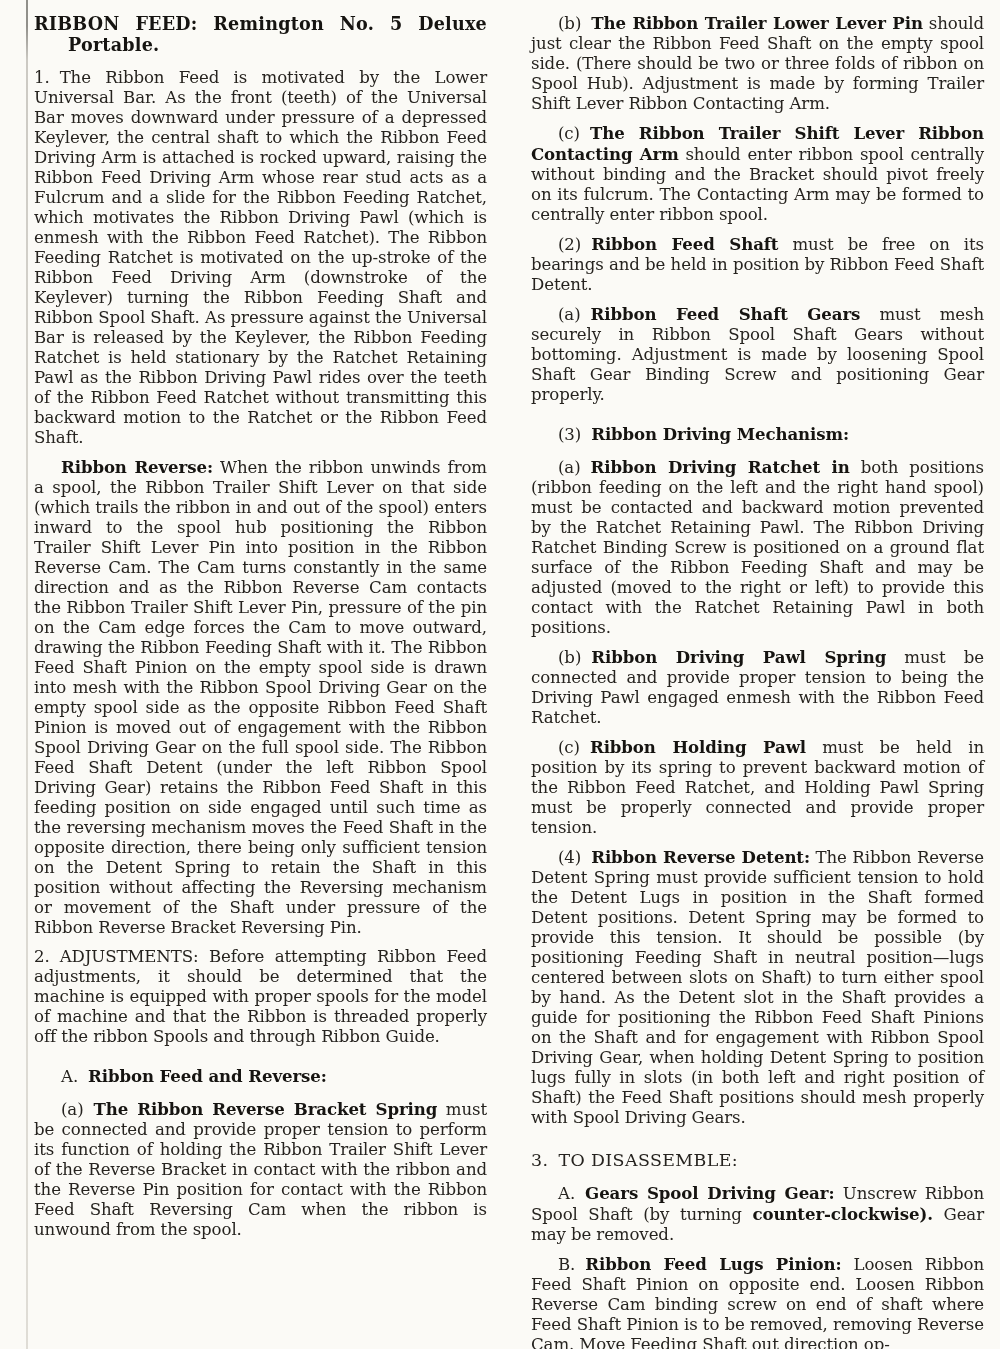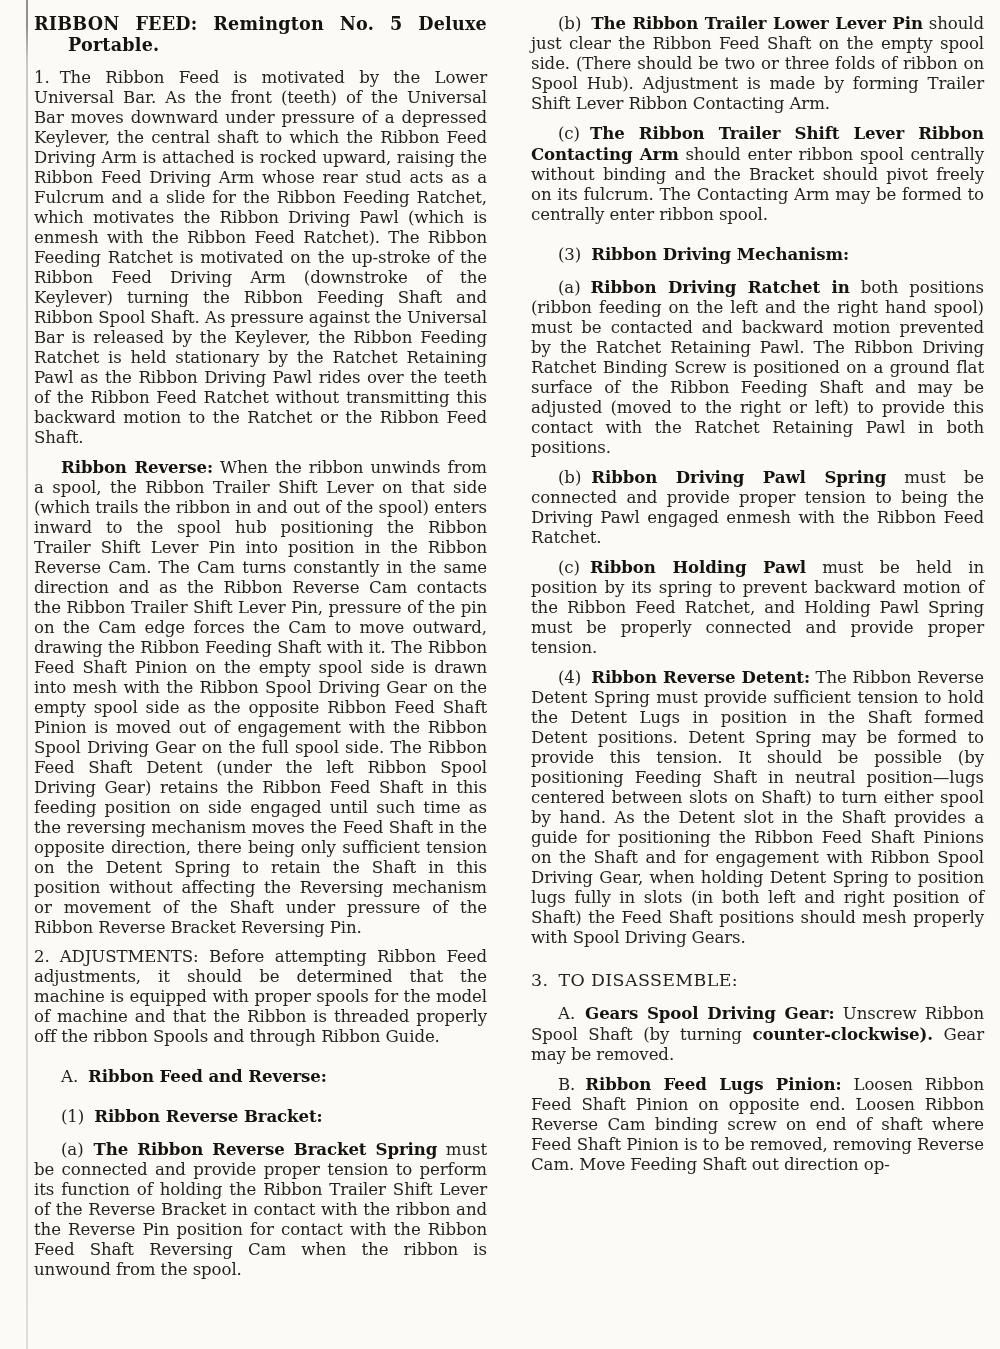--- a/index.html
+++ b/index.html
@@ -55,26 +55,27 @@
 
 <div class="scan-edge"></div>
 
 <main class="page">
   <div class="col">
       <p class="block title"><span class="seg-bold">RIBBON FEED: Remington No. 5 Deluxe Portable.</span></p>
       <p class="block"><span class="seg-prefix">1.</span><span>The Ribbon Feed is motivated by the Lower Universal Bar. As the front (teeth) of the Universal Bar moves downward under pressure of a depressed Keylever, the central shaft to which the Ribbon Feed Driving Arm is attached is rocked upward, raising the Ribbon Feed Driving Arm whose rear stud acts as a Fulcrum and a slide for the Ribbon Feeding Ratchet, which motivates the Ribbon Driving Pawl (which is enmesh with the Ribbon Feed Ratchet). The Ribbon Feeding Ratchet is motivated on the up-stroke of the Ribbon Feed Driving Arm (downstroke of the Keylever) turning the Ribbon Feeding Shaft and Ribbon Spool Shaft. As pressure against the Universal Bar is released by the Keylever, the Ribbon Feeding Ratchet is held stationary by the Ratchet Retaining Pawl as the Ribbon Driving Pawl rides over the teeth of the Ribbon Feed Ratchet without transmitting this backward motion to the Ratchet or the Ribbon Feed Shaft.</span></p>
       <p class="block indent"><span class="seg-bold">Ribbon Reverse:</span><span> When the ribbon unwinds from a spool, the Ribbon Trailer Shift Lever on that side (which trails the ribbon in and out of the spool) enters inward to the spool hub positioning the Ribbon Trailer Shift Lever Pin into position in the Ribbon Reverse Cam. The Cam turns constantly in the same direction and as the Ribbon Reverse Cam contacts the Ribbon Trailer Shift Lever Pin, pressure of the pin on the Cam edge forces the Cam to move outward, drawing the Ribbon Feeding Shaft with it. The Ribbon Feed Shaft Pinion on the empty spool side is drawn into mesh with the Ribbon Spool Driving Gear on the empty spool side as the opposite Ribbon Feed Shaft Pinion is moved out of engagement with the Ribbon Spool Driving Gear on the full spool side. The Ribbon Feed Shaft Detent (under the left Ribbon Spool Driving Gear) retains the Ribbon Feed Shaft in this feeding position on side engaged until such time as the reversing mechanism moves the Feed Shaft in the opposite direction, there being only sufficient tension on the Detent Spring to retain the Shaft in this position without affecting the Reversing mechanism or movement of the Shaft under pressure of the Ribbon Reverse Bracket Reversing Pin.</span></p>
       <p class="block"><span class="seg-prefix">2.</span><span>ADJUSTMENTS: Before attempting Ribbon Feed adjustments, it should be determined that the machine is equipped with proper spools for the model of machine and that the Ribbon is threaded properly off the ribbon Spools and through Ribbon Guide.</span></p>
       <p class="block indent section"><span class="seg-prefix">A.</span><span class="seg-bold">Ribbon Feed and Reverse:</span></p>
-      <p class="block indent section"><span class="seg-prefix">(1)</span><span class="seg-bold">Ribbon Reverse Bracket:</span></p>
       <p class="block indent"><span class="seg-prefix">(a)</span><span class="seg-bold">The Ribbon Reverse Bracket Spring</span><span> must be connected and provide proper tension to perform its function of holding the Ribbon Trailer Shift Lever of the Reverse Bracket in contact with the ribbon and the Reverse Pin position for contact with the Ribbon Feed Shaft Reversing Cam when the ribbon is unwound from the spool.</span></p>
     </div>
   <div class="col">
       <p class="block indent"><span class="seg-prefix">(b)</span><span class="seg-bold">The Ribbon Trailer Lower Lever Pin</span><span> should just clear the Ribbon Feed Shaft on the empty spool side. (There should be two or three folds of ribbon on Spool Hub). Adjustment is made by forming Trailer Shift Lever Ribbon Contacting Arm.</span></p>
       <p class="block indent"><span class="seg-prefix">(c)</span><span class="seg-bold">The Ribbon Trailer Shift Lever Ribbon Contacting Arm</span><span> should enter ribbon spool centrally without binding and the Bracket should pivot freely on its fulcrum. The Contacting Arm may be formed to centrally enter ribbon spool.</span></p>
+      <p class="block indent"><span class="seg-prefix">(2)</span><span class="seg-bold">Ribbon Feed Shaft</span><span> must be free on its bearings and be held in position by Ribbon Feed Shaft Detent.</span></p>
+      <p class="block indent"><span class="seg-prefix">(a)</span><span class="seg-bold">Ribbon Feed Shaft Gears</span><span> must mesh securely in Ribbon Spool Shaft Gears without bottoming. Adjustment is made by loosening Spool Shaft Gear Binding Screw and positioning Gear properly.</span></p>
       <p class="block indent section"><span class="seg-prefix">(3)</span><span class="seg-bold">Ribbon Driving Mechanism:</span></p>
       <p class="block indent"><span class="seg-prefix">(a)</span><span class="seg-bold">Ribbon Driving Ratchet in</span><span> both positions (ribbon feeding on the left and the right hand spool) must be contacted and backward motion prevented by the Ratchet Retaining Pawl. The Ribbon Driving Ratchet Binding Screw is positioned on a ground flat surface of the Ribbon Feeding Shaft and may be adjusted (moved to the right or left) to provide this contact with the Ratchet Retaining Pawl in both positions.</span></p>
       <p class="block indent"><span class="seg-prefix">(b)</span><span class="seg-bold">Ribbon Driving Pawl Spring</span><span> must be connected and provide proper tension to being the Driving Pawl engaged enmesh with the Ribbon Feed Ratchet.</span></p>
       <p class="block indent"><span class="seg-prefix">(c)</span><span class="seg-bold">Ribbon Holding Pawl</span><span> must be held in position by its spring to prevent backward motion of the Ribbon Feed Ratchet, and Holding Pawl Spring must be properly connected and provide proper tension.</span></p>
       <p class="block indent"><span class="seg-prefix">(4)</span><span class="seg-bold">Ribbon Reverse Detent:</span><span> The Ribbon Reverse Detent Spring must provide sufficient tension to hold the Detent Lugs in position in the Shaft formed Detent positions. Detent Spring may be formed to provide this tension. It should be possible (by positioning Feeding Shaft in neutral position—lugs centered between slots on Shaft) to turn either spool by hand. As the Detent slot in the Shaft provides a guide for positioning the Ribbon Feed Shaft Pinions on the Shaft and for engagement with Ribbon Spool Driving Gear, when holding Detent Spring to position lugs fully in slots (in both left and right position of Shaft) the Feed Shaft positions should mesh properly with Spool Driving Gears.</span></p>
       <p class="block flush-heading"><span class="seg-prefix">3.</span><span>TO DISASSEMBLE:</span></p>
       <p class="block indent"><span class="seg-prefix">A.</span><span class="seg-bold">Gears Spool Driving Gear:</span><span> Unscrew Ribbon Spool Shaft (by turning </span><span class="seg-bold">counter-clockwise).</span><span> Gear may be removed.</span></p>
       <p class="block indent"><span class="seg-prefix">B.</span><span class="seg-bold">Ribbon Feed Lugs Pinion:</span><span> Loosen Ribbon Feed Shaft Pinion on opposite end. Loosen Ribbon Reverse Cam binding screw on end of shaft where Feed Shaft Pinion is to be removed, removing Reverse Cam. Move Feeding Shaft out direction op-</span></p>
     </div>
 </main>

